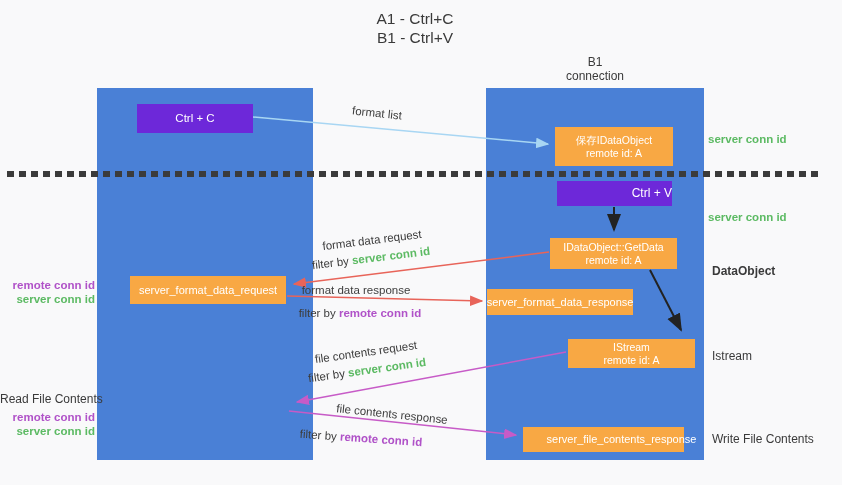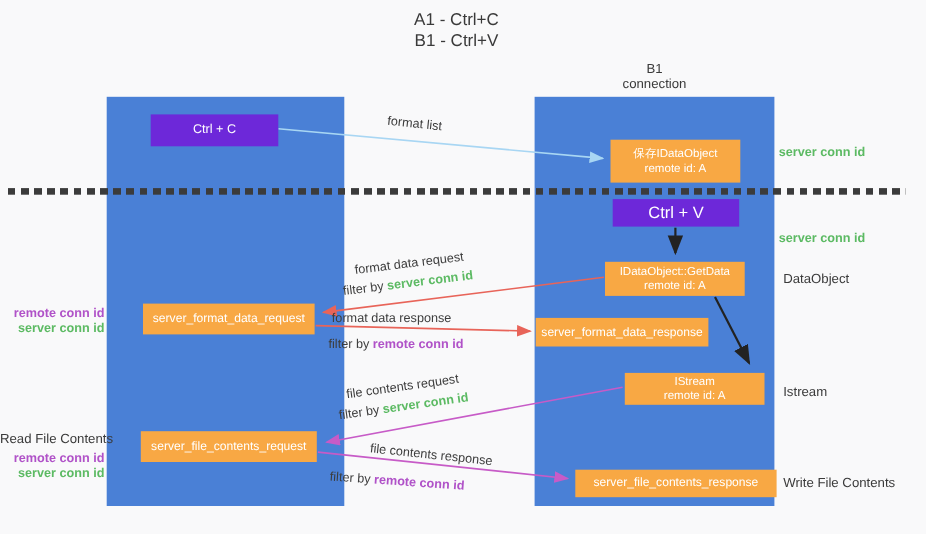--- a/index.html
+++ b/index.html
@@ -14,27 +14,27 @@
   .col-a1{left:97px;width:216px;}
   .col-b1{left:486px;width:218px;}
   .divider{position:absolute;left:7px;top:171px;width:816px;height:6px;
            background:repeating-linear-gradient(90deg,#3b3b3b 0 7px,transparent 7px 12px);}
   .node{position:absolute;display:flex;flex-direction:column;align-items:center;justify-content:center;
         color:#ffffff;font-size:11px;line-height:13px;text-align:center;}
   .node.green{background:#6d28d9;}
   .node.orange{background:#f8a844;}
   .n-ctrl-c{left:137px;top:104px;width:116px;height:29px;font-size:11.5px;}
   .n-save{left:555px;top:127px;width:118px;height:39px;font-size:10.5px;}
-  .n-ctrl-v{left:557px;top:181px;width:115px;height:25px;font-size:15px;}
+  .n-ctrl-v{left:557px;top:181px;width:115px;height:25px;font-size:12px;align-items:flex-end;}
   .n-getdata{left:550px;top:238px;width:127px;height:31px;font-size:10.5px;}
   .n-freq{left:130px;top:276px;width:156px;height:28px;}
-  .n-fresp{left:487px;top:289px;width:157px;height:26px;}
+  .n-fresp{left:487px;top:289px;width:146px;height:26px;}
   .n-istream{left:568px;top:339px;width:127px;height:29px;font-size:10.5px;}
   .n-fcreq{left:128px;top:392px;width:160px;height:28px;}
-  .n-fcresp{left:523px;top:427px;width:183px;height:25px;}
+  .n-fcresp{left:523px;top:427px;width:125px;height:25px;padding-left:36px;}
   .edge-label{position:absolute;white-space:nowrap;font-size:11.5px;color:#3d3d3d;
               transform:translate(-50%,-50%);}
   .green-id{color:#5cba63;font-weight:bold;}
   .purple-id{color:#b052c8;font-weight:bold;}
   .annot{position:absolute;white-space:nowrap;font-size:11.5px;}
   .annot.plain{font-size:12px;color:#3a3a3a;}
   .annot-left{text-align:right;}
   svg.arrows{position:absolute;left:0;top:0;pointer-events:none;}
 </style>
 </head>
@@ -105,23 +105,20 @@
 
   <div class="node orange n-fresp">
     <span>server_format_data_response</span>
   </div>
 
   <div class="node orange n-istream">
     <span>IStream</span>
     <span>remote id: A</span>
   </div>
 
-  <div class="node orange n-fcreq">
-    <span>server_file_contents_request</span>
-  </div>
 
   <div class="node orange n-fcresp">
     <span>server_file_contents_response</span>
   </div>
 
   <div class="edge-label" style="left:377px;top:113px;transform:translate(-50%,-50%) rotate(6deg);">format list</div>
 
   <div class="edge-label" style="left:372px;top:240px;transform:translate(-50%,-50%) rotate(-7deg);">format data request</div>
   <div class="edge-label" style="left:371px;top:258px;transform:translate(-50%,-50%) rotate(-7deg);"><span>filter by </span><span class="green-id">server conn id</span></div>
 
@@ -129,21 +126,21 @@
   <div class="edge-label" style="left:360px;top:313px;"><span>filter by </span><span class="purple-id">remote conn id</span></div>
 
   <div class="edge-label" style="left:366px;top:352px;transform:translate(-50%,-50%) rotate(-8deg);">file contents request</div>
   <div class="edge-label" style="left:367px;top:370px;transform:translate(-50%,-50%) rotate(-8deg);"><span>filter by </span><span class="green-id">server conn id</span></div>
 
   <div class="edge-label" style="left:392px;top:414px;transform:translate(-50%,-50%) rotate(6deg);">file contents response</div>
   <div class="edge-label" style="left:361px;top:438px;transform:translate(-50%,-50%) rotate(4deg);"><span>filter by </span><span class="purple-id">remote conn id</span></div>
 
   <div class="annot green-id" style="left:708px;top:133px;">server conn id</div>
   <div class="annot green-id" style="left:708px;top:211px;">server conn id</div>
-  <div class="annot plain" style="left:712px;top:246px;">DataObject</div>
+  <div class="annot plain" style="left:712px;top:264px;font-weight:bold;">DataObject</div>
   <div class="annot plain" style="left:712px;top:349px;">Istream</div>
   <div class="annot plain" style="left:712px;top:432px;">Write File Contents</div>
 
   <div class="annot annot-left purple-id" style="left:0px;top:279px;width:95px;">remote conn id</div>
   <div class="annot annot-left green-id" style="left:0px;top:293px;width:95px;">server conn id</div>
   <div class="annot annot-left plain" style="left:0px;top:392px;width:100px;">Read File Contents</div>
   <div class="annot annot-left purple-id" style="left:0px;top:411px;width:95px;">remote conn id</div>
   <div class="annot annot-left green-id" style="left:0px;top:425px;width:95px;">server conn id</div>
 
 </div>

